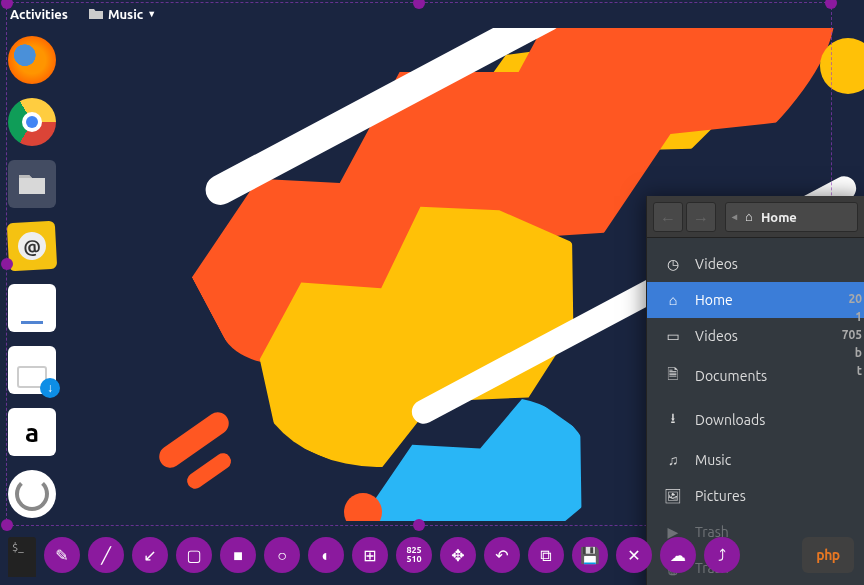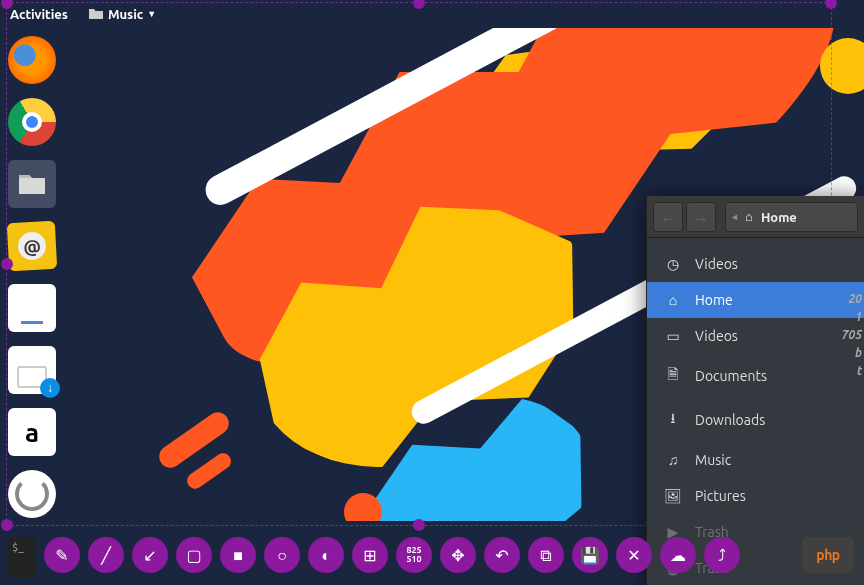--- a/index.html
+++ b/index.html
@@ -61,21 +61,21 @@
     .nav-btn.disabled { color: #666; }
     .path-bar { flex: 1; height: 30px; background: #484848; border: 1px solid #2a2a2a; border-radius: 3px; margin-left: 6px; display: flex; align-items: center; padding: 0 6px; gap: 8px; color: #eee; font-size: 13px; font-weight: bold; }
     .path-caret { color: #888; font-size: 10px; }
     .fm-sidebar { padding: 8px 0; }
     .fm-item { display: flex; align-items: center; gap: 14px; padding: 10px 18px; color: #ddd; font-size: 14px; cursor: pointer; }
     .fm-item.selected { background: #3b7dd8; color: #fff; }
     .fm-item.faded { opacity: 0.35; }
     .fm-icon { width: 16px; display: flex; justify-content: center; font-size: 14px; }
     
     
-    .edge-text { position: absolute; right: 2px; top: 290px; color: #aaa; font-size: 12px; text-align: right; line-height: 1.5; font-weight: bold; font-style: italic; }
+    .edge-text { position: absolute; right: 2px; top: 290px; color: #aaa; font-size: 12px; text-align: right; line-height: 1.5; font-weight: bold; }
     
     
     .toolbar { position: absolute; bottom: 8px; left: 44px; right: 10px; height: 44px; display: flex; align-items: center; gap: 8px; }
     .tool-btn { width: 36px; height: 36px; background: #8b1a9e; border-radius: 50%; display: flex; align-items: center; justify-content: center; color: #fff; cursor: pointer; font-size: 16px; }
     .tool-btn.text { font-size: 9px; font-weight: bold; line-height: 1; text-align: right; flex-direction: column; }
     .tool-btn.orange-text { color: #e87722; width: 52px; border-radius: 6px; background: transparent; font-size: 14px; font-weight: bold; letter-spacing: -0.5px; }
     
     .terminal-corner { position: absolute; bottom: 8px; left: 8px; width: 28px; height: 40px; background: #222; border-radius: 3px 3px 0 0; color: #aaa; font-size: 11px; padding: 4px; font-family: monospace; }
     
     svg { overflow: visible; }

